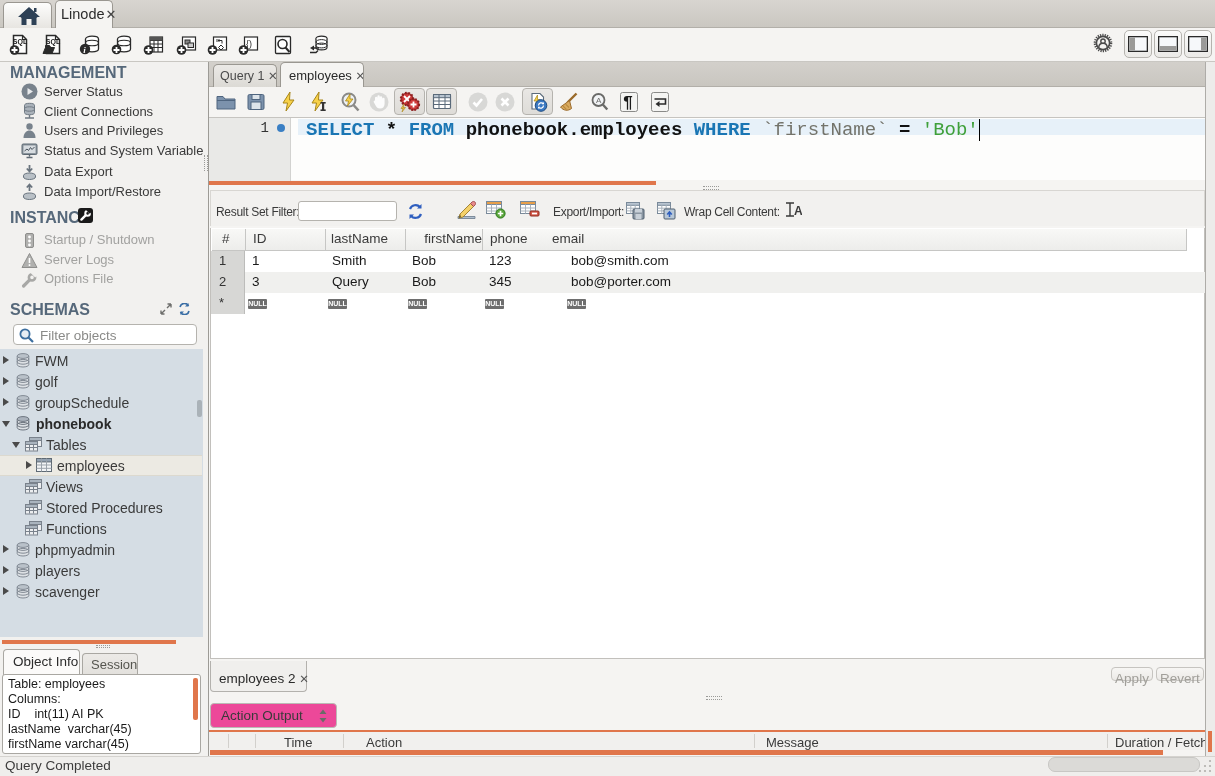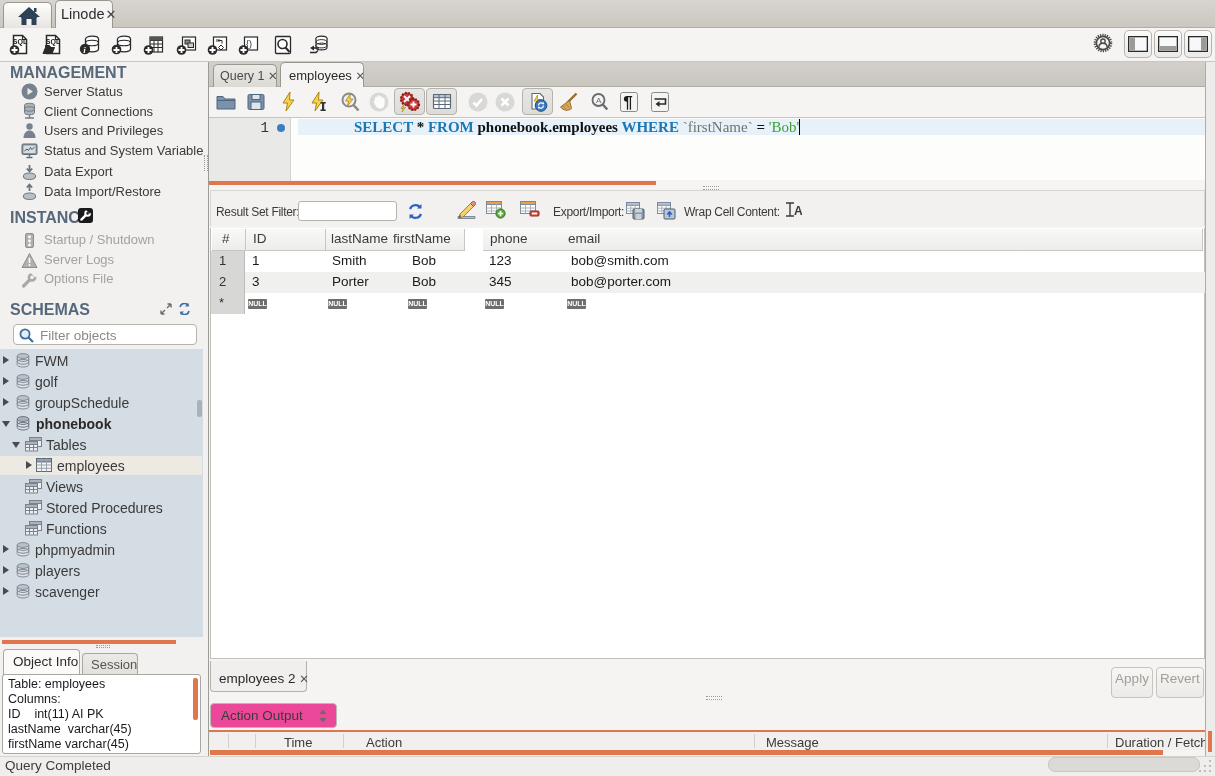--- a/index.html
+++ b/index.html
@@ -55,38 +55,38 @@
 .tabx { color:#555; font-size:11.5px; }
 
 #sqltb { left:0; top:25px; width:1001px; height:30px; background:#f5f4f2; }
 .tbbtn { position:absolute; top:1px; width:31px; height:27px; border:1px solid #b5b3ae; border-radius:4px; background:linear-gradient(#e9e7e4,#dedcd8); }
 
 #editor { left:0; top:55px; width:1001px; height:63px; background:#fdfdfc; border-top:1px solid #c6c4c0; }
 #gutter { position:absolute; left:0; top:0; width:87px; height:63px; background:#e9e9e7; border-right:1px solid #d2d2d0; }
 #gutter .num { position:absolute; right:21px; top:2px; font-family:"Liberation Mono", monospace; font-size:14px; color:#333; }
 #gutter .dot { position:absolute; left:73px; top:6px; width:8px; height:8px; border-radius:50%; background:#3a7fc4; }
 #curline { position:absolute; left:94px; top:1px; width:907px; height:16px; background:#e7f1f9; }
-#sqltext { position:absolute; left:102px; top:1px; font-family:Liberation Serif, serif; font-size:15px; font-weight:bold; color:#111; white-space:pre;margin-left:48px; }
+#sqltext { position:absolute; left:102px; top:1px; font-family:Liberation Mono, monospace; font-size:19px; font-weight:bold; color:#111; white-space:pre; }
 #sqltext .kw { color:#1a76b4; }
 #sqltext .id { color:#73736a; font-weight:normal; }
 #sqltext .str { color:#3fa03a; font-weight:normal; }
 #orange1 { left:4px; top:119px; width:448px; height:4px; background:#e0764b; }
 
 #restb { left:6px; top:128px; width:995px; height:36px; background:#f2f1ef; border:1px solid #d8d6d2; border-bottom:none; }
 .rlabel { position:absolute; white-space:nowrap; font-size:12px; letter-spacing:-0.3px; color:#3a3a3a; }
 #rsinput { position:absolute; left:87px; top:10px; width:99px; height:20px; background:#fff; border:1px solid #b5b3ae; border-radius:3px; }
 
 #grid { left:6px; top:166px; width:995px; height:431px; background:#fff; border:1px solid #c2c0bc; border-top:none; }
 .ghead { position:absolute; top:1px; height:22px; background:linear-gradient(#f8f8f6,#ededeb); border-right:1px solid #c6c6c4; border-bottom:1px solid #c6c6c4; font-size:13.5px; color:#3a3a3a; padding:2px 0 0 8px; }
 .gcell { position:absolute; height:21px; font-size:13.5px; color:#1a1a1a; padding:2px 0 0 6px; }
 .gnum { position:absolute; left:0px; width:34px; height:21px; background:#d7d7d5; border-right:1px solid #bcbcba; font-size:13px; color:#333; padding:2px 0 0 8px; }
 .nullb { position:absolute; width:19px; height:10px; background:#6e6e6e; border-radius:1px; color:#fff; font-size:7px; font-weight:bold; text-align:center; line-height:10px; letter-spacing:0px; }
 
 #etab2 { left:6px; top:599px; width:97px; white-space:nowrap; height:31px; background:#f0efed; border:1px solid #b3b1ad; border-top:none; border-radius:0 0 4px 4px; font-size:13.5px; color:#2a2a2a; padding:10px 0 0 8px;text-align:right; }
-.btn { position:absolute; top:605px; height:31px; background:linear-gradient(#f7f6f4,#eceae7); border:1px solid #c6c4c0; border-radius:4px; font-size:13.5px; color:#a19f9a; text-align:center; padding-top:3px; }
+.btn { position:absolute; top:605px; height:14px; background:linear-gradient(#f7f6f4,#eceae7); border:1px solid #c6c4c0; border-radius:4px; font-size:13.5px; color:#a19f9a; text-align:center; padding-top:3px; }
 
 #aodrop { left:6px; top:641px; width:127px; height:25px; background:#ec4899; border:1px solid #bbb9b5; border-radius:4px; font-size:13.5px; color:#3a3a3a; padding:4px 0 0 10px; }
 #aohdr { left:0px; top:670px; width:1001px; height:18px; background:#f1f0ee; font-size:13px; color:#3a3a3a; white-space:nowrap; overflow:hidden; }
 #orange2 { left:0px; top:668px; width:1005px; height:2px; background:#e0764b; }
 #orange3 { left:6px; top:688px; width:953px; height:5px; background:#e0764b; }
 #orangev { left:1208px; top:731px; width:4px; height:21px; background:#e0764b; }
 
 #hscroll { left:1048px; top:757px; width:152px; height:15px; background:#dbdad7; border:1px solid #c8c7c4; border-radius:7px; }
 </style></head>
 <body>
@@ -557,32 +557,32 @@
     <span class="rlabel" style="left:473px; top:14px;">Wrap Cell Content:</span>
     <svg class="abs" style="left:574px; top:11px;" width="17" height="15" viewBox="0 0 17 15">
         <path d="M1 1 h8 M5 1 v13 M1 14 h8" stroke="#3a3a3a" stroke-width="1.4" fill="none"></path>
         <text x="9" y="13" font-size="12" font-weight="bold" fill="#3a3a3a" font-family="Liberation Sans">A</text>
       </svg>
   </div>
   <div class="abs" id="grid">
       <div class="ghead" style="left:1px; width:34px; padding-left:10px;">#</div>
 <div class="ghead" style="left:35px; width:80px; padding-left:7px;">ID</div>
 <div class="ghead" style="left:115px; width:80px; padding-left:5px;">lastName</div>
-<div class="ghead" style="left:177px; width:77px; padding-left:5px;">firstName</div>
+<div class="ghead" style="left:195px; width:77px; padding-left:5px;text-align:right;">firstName</div>
 <div class="ghead" style="left:272px; width:82px; padding-left:7px;">phone</div>
-<div class="ghead" style="left:352px; width:640px; padding-left:5px;">email</div>
+<div class="ghead" style="left:336px; width:640px; padding-left:5px;">email</div>
 <div style="position:absolute; left:1px; top:44px; width:993px; height:21px; background:#f0f0ee;"></div>
 <div class="gnum" style="top:23px;">1</div>
 <div class="gnum" style="top:44px;">2</div>
 <div class="gnum" style="top:65px;">*</div>
 <div class="gcell" style="left:35px; top:23px; width:80px;">1</div>
 <div class="gcell" style="left:35px; top:44px; width:80px;">3</div>
 <div class="nullb" style="left:37px; top:71px;">NULL</div>
 <div class="gcell" style="left:115px; top:23px; width:80px;">Smith</div>
-<div class="gcell" style="left:115px; top:44px; width:80px;">Porter</div>
+<div class="gcell" style="left:115px; top:44px; width:80px;">Query</div>
 <div class="nullb" style="left:117px; top:71px;">NULL</div>
 <div class="gcell" style="left:195px; top:23px; width:77px;">Bob</div>
 <div class="gcell" style="left:195px; top:44px; width:77px;">Bob</div>
 <div class="nullb" style="left:197px; top:71px;">NULL</div>
 <div class="gcell" style="left:272px; top:23px; width:82px;">123</div>
 <div class="gcell" style="left:272px; top:44px; width:82px;">345</div>
 <div class="nullb" style="left:274px; top:71px;">NULL</div>
 <div class="gcell" style="left:354px; top:23px; width:640px;">bob@smith.com</div>
 <div class="gcell" style="left:354px; top:44px; width:640px;">bob@porter.com</div>
 <div class="nullb" style="left:356px; top:71px;">NULL</div>

